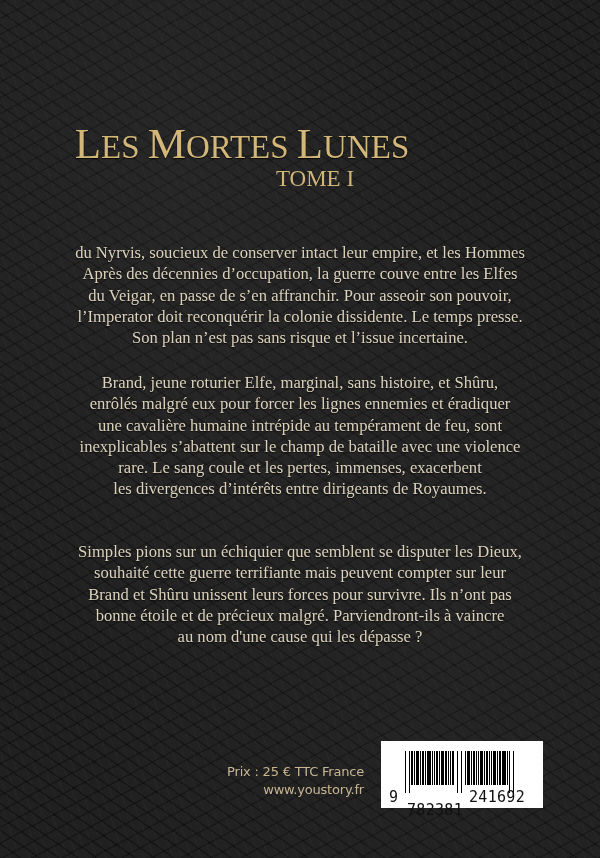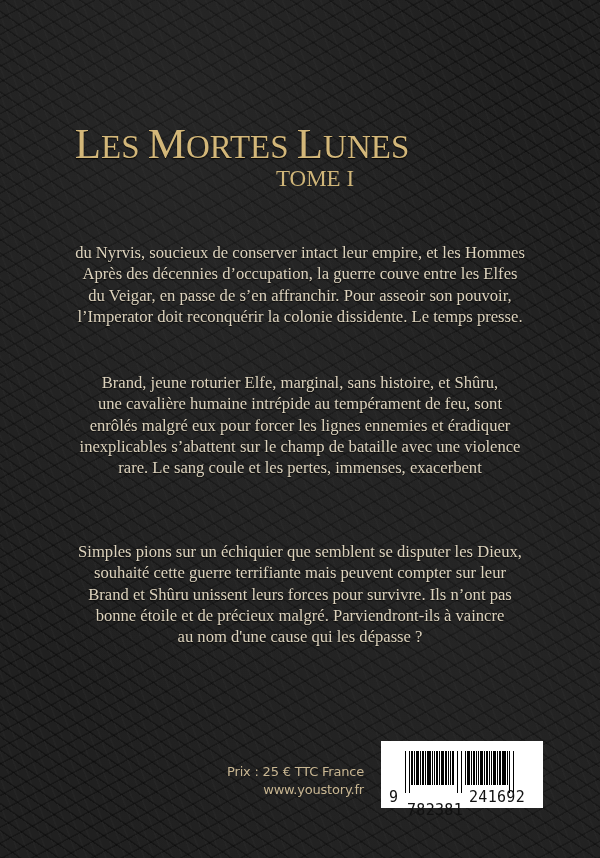--- a/index.html
+++ b/index.html
@@ -159,28 +159,30 @@
 
   <h1 class="title"><span class="big">L</span><span class="small">ES </span><span class="big">M</span><span class="small">ORTES </span><span class="big">L</span><span class="small">UNES</span></h1>
 
   <h2 class="subtitle">TOME I</h2>
 
   <p class="blurb" id="p1">
     <span class="line">du Nyrvis, soucieux de conserver intact leur empire, et les Hommes</span>
     <span class="line">Après des décennies d’occupation, la guerre couve entre les Elfes</span>
     <span class="line">du Veigar, en passe de s’en affranchir. Pour asseoir son pouvoir,</span>
     <span class="line">l’Imperator doit reconquérir la colonie dissidente. Le temps presse.</span>
+    <span class="line">Son plan n’est pas sans risque et l’issue incertaine.</span>
   </p>
 
   <p class="blurb" id="p2">
     <span class="line">Brand, jeune roturier Elfe, marginal, sans histoire, et Shûru,</span>
+    <span class="line">enrôlés malgré eux pour forcer les lignes ennemies et éradiquer</span>
     <span class="line">une cavalière humaine intrépide au tempérament de feu, sont</span>
-    <span class="line">enrôlés malgré eux pour forcer les lignes ennemies et éradiquer</span>
     <span class="line">inexplicables s’abattent sur le champ de bataille avec une violence</span>
     <span class="line">rare. Le sang coule et les pertes, immenses, exacerbent</span>
+    <span class="line">les divergences d’intérêts entre dirigeants de Royaumes.</span>
   </p>
 
   <p class="blurb" id="p3">
     <span class="line">Simples pions sur un échiquier que semblent se disputer les Dieux,</span>
     <span class="line">souhaité cette guerre terrifiante mais peuvent compter sur leur</span>
     <span class="line">Brand et Shûru unissent leurs forces pour survivre. Ils n’ont pas</span>
     <span class="line">bonne étoile et de précieux malgré. Parviendront-ils à vaincre</span>
     <span class="line">au nom d'une cause qui les dépasse ?</span>
   </p>
 

